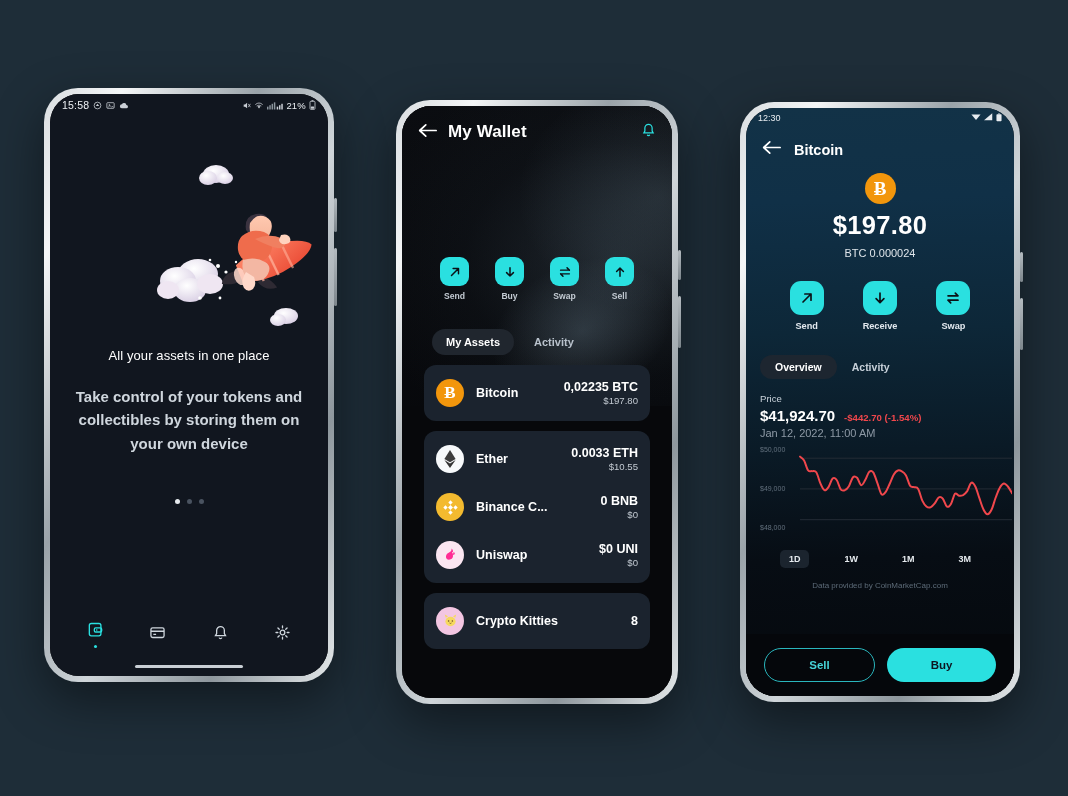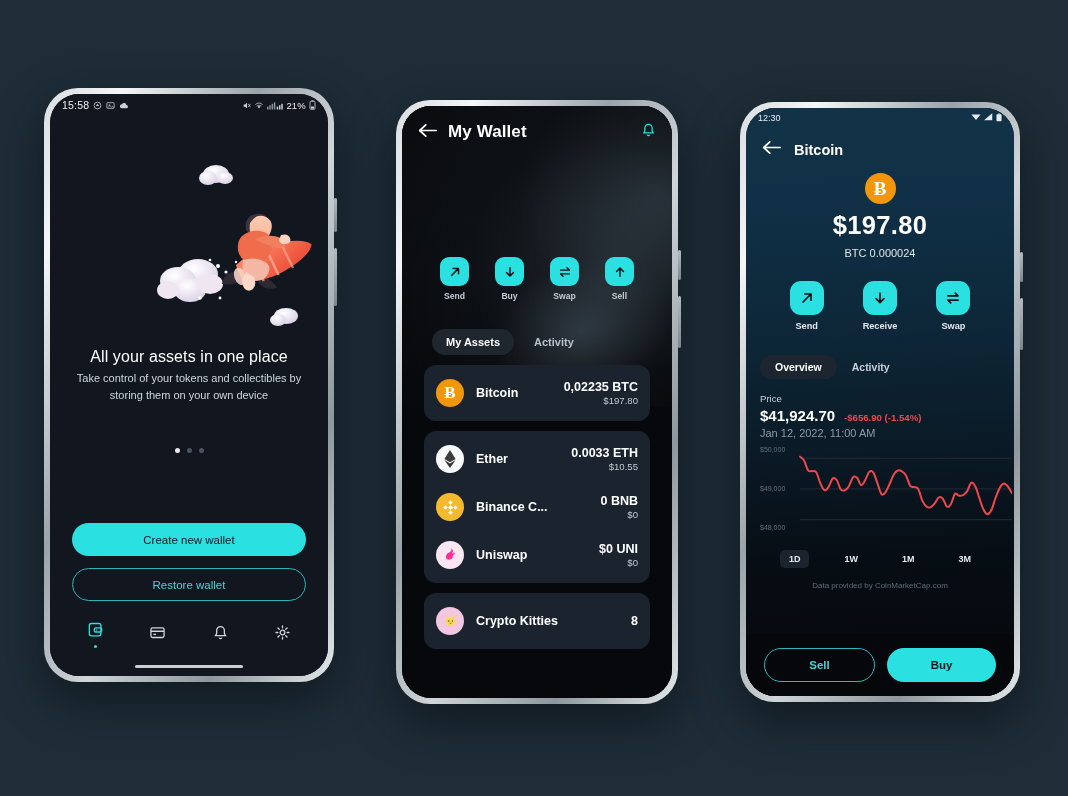--- a/index.html
+++ b/index.html
@@ -40,25 +40,25 @@
     height:22px; display:flex; align-items:center; justify-content:space-between;
     padding:0 12px; color:#eceff3; font-size:10.5px; letter-spacing:.2px;
   }
   .sb-left { display:flex; align-items:center; gap:4px; }
   .sb-right { display:flex; align-items:center; gap:3px; font-size:9.5px; }
   .sb-ico { opacity:.9; display:inline-flex; }
 
   .illus { position:relative; height:180px; margin-top:34px; }
   .p1-title {
     margin-top:18px; text-align:center; color:#fff;
-    font-size:16px; font-weight:400; letter-spacing:.1px;
+    font-size:13px; font-weight:400; letter-spacing:.1px;
   }
   .p1-sub {
-    margin:4px 22px 0; text-align:center; color:#cfd6dd;
-    font-size:11px; line-height:1.55; font-weight:400;
+    margin:22px 22px 0; text-align:center; color:#cfd6dd;
+    font-size:15px; line-height:1.55; font-weight:700;
   }
   .dots { display:flex; gap:7px; justify-content:center; margin-top:44px; }
   .dot { width:5px; height:5px; border-radius:50%; background:#4a5360; }
   .dot.on { background:#e6eaee; }
 
   .btn-pill {
     display:flex; align-items:center; justify-content:center;
     height:33px; border-radius:19px; font-size:11.5px; font-weight:400;
     cursor:pointer;
   }
@@ -323,24 +323,20 @@
 
         <div class="p1-title">All your assets in one place</div>
         <div class="p1-sub">Take control of your tokens and collectibles by storing them on your own device</div>
 
         <div class="dots">
           <span class="dot on"></span>
           <span class="dot"></span>
           <span class="dot"></span>
         </div>
 
-        <div class="p1-actions">
-          <div class="btn-pill btn-primary">Create new wallet</div>
-          <div class="btn-pill btn-ghost">Restore wallet</div>
-        </div>
 
         <div class="navbar">
           <div class="navitem">
             <span>
               <svg width="17" height="17" viewBox="0 0 22 22">
                   <rect x="3" y="3.2" width="15" height="16" rx="2.6" fill="none" stroke="#2ae0e0" stroke-width="1.7"></rect>
                   <rect x="9.5" y="9" width="9.5" height="5.2" rx="1.6" fill="none" stroke="#2ae0e0" stroke-width="1.7"></rect>
                   <circle cx="12.6" cy="11.6" r="1" fill="#2ae0e0"></circle>
                 </svg>
             </span>
@@ -595,21 +591,21 @@
 
         <div class="p3-tabs">
           <div class="p3-tab active">Overview</div>
           <div class="p3-tab">Activity</div>
         </div>
 
         <div class="sec">
           <div class="sec-label">Price</div>
           <div class="price-line">
             <span class="price-big">$41,924.70</span>
-            <span class="price-chg">-$656.90 (-1.54%)</span>
+            <span class="price-chg">-$442.70 (-1.54%)</span>
           </div>
           <div class="price-date">Jan 12, 2022, 11:00 AM</div>
 
           <div class="chartwrap">
             <svg id="chart-svg" width="252" height="92" viewBox="0 0 252 92" preserveAspectRatio="none" style="position:absolute;left:0;top:0;">
                 <line x1="40" y1="10.2" x2="252" y2="10.2" stroke="#242c35" stroke-width="1"></line>
                 <line x1="40" y1="40.9" x2="252" y2="40.9" stroke="#242c35" stroke-width="1"></line>
                 <line x1="40" y1="71.7" x2="252" y2="71.7" stroke="#242c35" stroke-width="1"></line>
                 <path d="M 40.0 8.6 C 40.7 9.3, 42.7 10.3, 44.1 12.6 C 45.4 14.9, 46.8 20.7, 48.2 22.5 C 49.5 24.2, 50.9 22.8, 52.2 23.1 C 53.6 23.4, 54.9 22.3, 56.3 24.3 C 57.7 26.4, 59.0 32.4, 60.4 35.4 C 61.7 38.4, 63.1 41.5, 64.5 42.2 C 65.8 42.8, 67.2 41.0, 68.5 39.1 C 69.9 37.1, 71.3 31.6, 72.6 30.5 C 74.0 29.3, 75.3 30.2, 76.7 32.0 C 78.1 33.8, 79.4 39.8, 80.8 41.5 C 82.1 43.2, 83.5 42.7, 84.8 42.2 C 86.2 41.6, 87.6 40.3, 88.9 38.2 C 90.3 36.0, 91.6 30.6, 93.0 29.2 C 94.4 27.8, 95.7 28.5, 97.1 29.8 C 98.4 31.2, 99.8 36.9, 101.2 37.2 C 102.5 37.6, 103.9 34.3, 105.2 32.0 C 106.6 29.7, 107.9 24.9, 109.3 23.7 C 110.7 22.5, 112.0 22.7, 113.4 24.6 C 114.7 26.6, 116.1 31.8, 117.5 35.4 C 118.8 39.0, 120.2 44.7, 121.5 46.2 C 122.9 47.6, 124.3 45.7, 125.6 44.0 C 127.0 42.3, 128.3 38.6, 129.7 35.7 C 131.1 32.8, 132.4 28.7, 133.8 26.5 C 135.1 24.3, 136.5 23.0, 137.8 22.5 C 139.2 21.9, 140.6 22.6, 141.9 23.4 C 143.3 24.2, 144.6 25.0, 146.0 27.4 C 147.4 29.8, 148.7 35.9, 150.1 37.8 C 151.4 39.8, 152.8 38.6, 154.2 39.1 C 155.5 39.6, 156.9 38.7, 158.2 40.9 C 159.6 43.2, 160.9 49.7, 162.3 52.6 C 163.7 55.5, 165.0 57.3, 166.4 58.5 C 167.7 59.6, 169.1 59.8, 170.5 59.4 C 171.8 58.9, 173.2 57.3, 174.5 55.7 C 175.9 54.1, 177.3 50.4, 178.6 49.5 C 180.0 48.7, 181.3 49.0, 182.7 50.5 C 184.1 51.9, 185.4 57.5, 186.8 58.5 C 188.1 59.4, 189.5 58.4, 190.8 56.3 C 192.2 54.2, 193.6 47.3, 194.9 45.8 C 196.3 44.4, 197.6 47.5, 199.0 47.7 C 200.4 47.9, 201.7 47.8, 203.1 47.1 C 204.4 46.3, 205.8 45.1, 207.2 43.1 C 208.5 41.0, 209.9 35.5, 211.2 34.8 C 212.6 34.0, 213.9 35.9, 215.3 38.5 C 216.7 41.0, 218.0 46.3, 219.4 50.2 C 220.7 54.0, 222.1 58.9, 223.5 61.5 C 224.8 64.2, 226.2 66.2, 227.5 66.2 C 228.9 66.2, 230.3 64.3, 231.6 61.5 C 233.0 58.8, 234.3 53.2, 235.7 49.5 C 237.1 45.9, 238.4 42.1, 239.8 39.7 C 241.1 37.3, 242.5 35.6, 243.8 35.4 C 245.2 35.2, 246.6 36.8, 247.9 38.5 C 249.3 40.1, 251.3 44.1, 252.0 45.2" fill="none" stroke="#f0474c" stroke-width="2" stroke-linecap="round" stroke-linejoin="round"></path>
               </svg>

